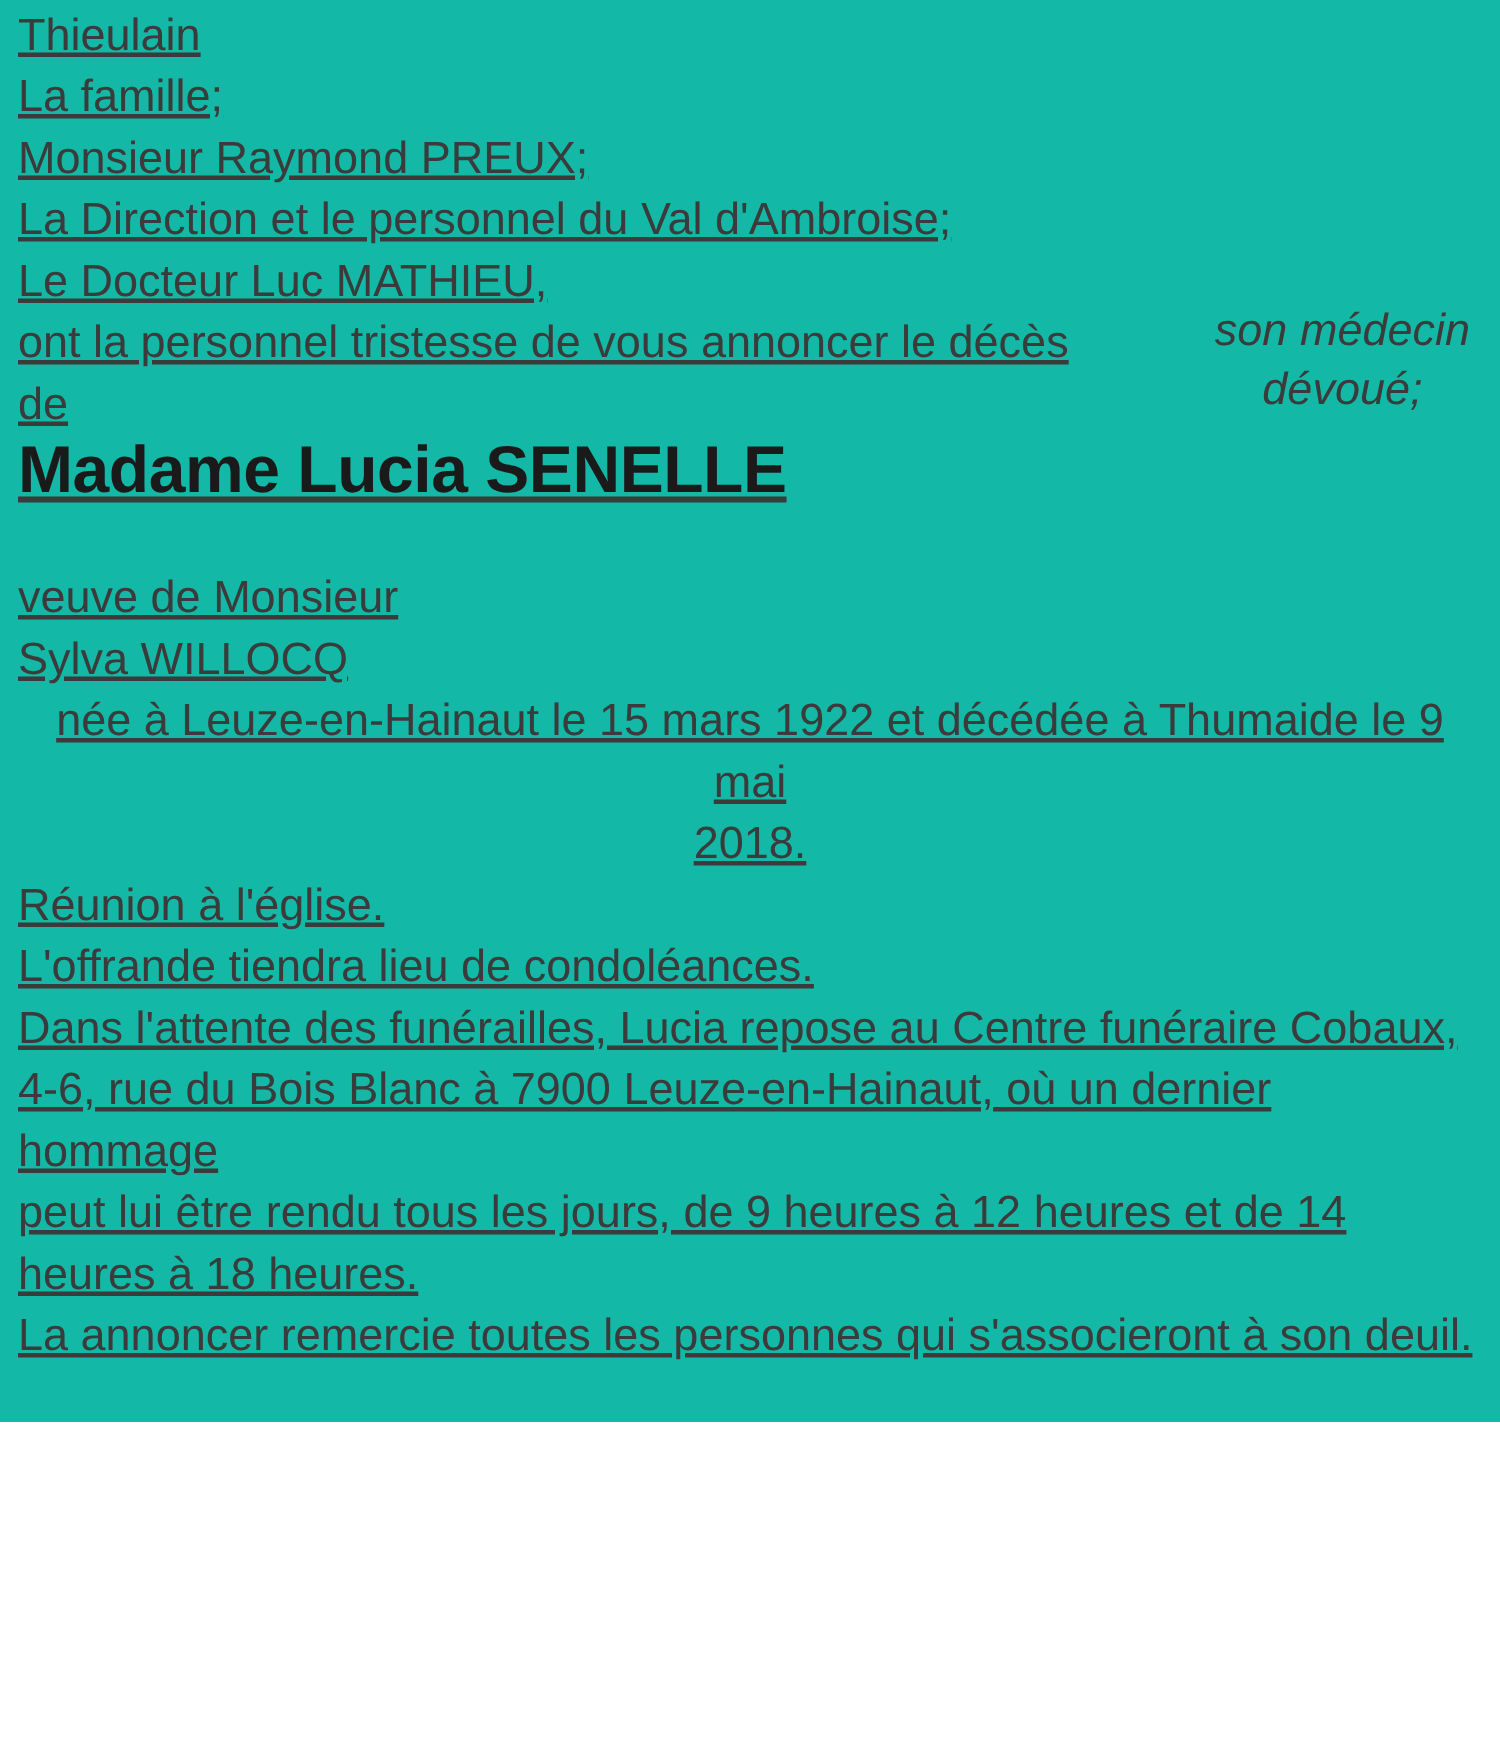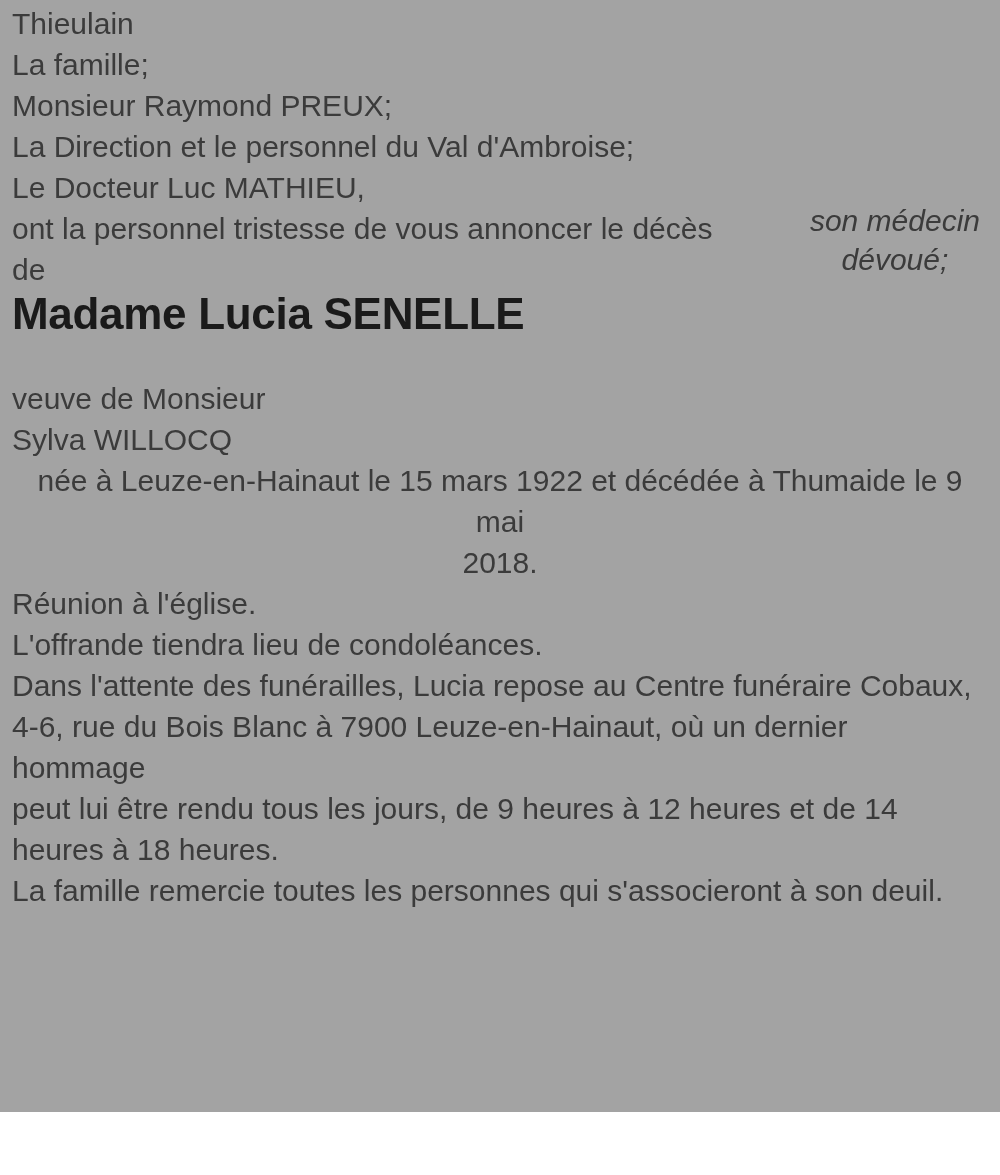--- a/index.html
+++ b/index.html
@@ -1,27 +1,28 @@
 <!DOCTYPE html>
 <html><head>
 <meta charset="utf-8">
 <style>
   html, body { margin: 0; padding: 0; background: #ffffff; }
   .page {
     position: relative;
     width: 1000px;
-    height: 1112px;
+    height: 948px;
     box-sizing: border-box;
     padding: 3px 12px 0 12px;
-    background: #a3a3a3;
+    background: #14b8a6;
     font-family: "Liberation Sans", sans-serif;
     font-size: 30px;
     line-height: 41px;
     color: #3b3b3b;
     overflow: hidden;
+    text-decoration: underline;
   }
   .page p {
     margin: 0;
     white-space: pre-line; 
   }
   .place        { margin-bottom: 8px; }
   .announcers   { margin-bottom: 36px; }
   .announcement { margin-bottom: 36px; }
   .deceased-name {
     margin: 0 0 40px 0;
@@ -80,15 +81,15 @@
   <p class="meeting">Réunion à l'église.</p>
 
   <p class="offering">L'offrande tiendra lieu de condoléances.</p>
 
   <p class="repose">Dans l'attente des funérailles, Lucia repose au Centre funéraire Cobaux,
 4-6, rue du Bois Blanc à 7900 Leuze-en-Hainaut, où un dernier hommage
 peut lui être rendu tous les jours, de 9 heures à 12 heures et de 14
 heures à 18 heures.</p>
 
 
-  <p class="thanks">La famille remercie toutes les personnes qui s'associeront à son deuil.</p>
+  <p class="thanks">La annoncer remercie toutes les personnes qui s'associeront à son deuil.</p>
 
 </div>
 
 </body></html>

